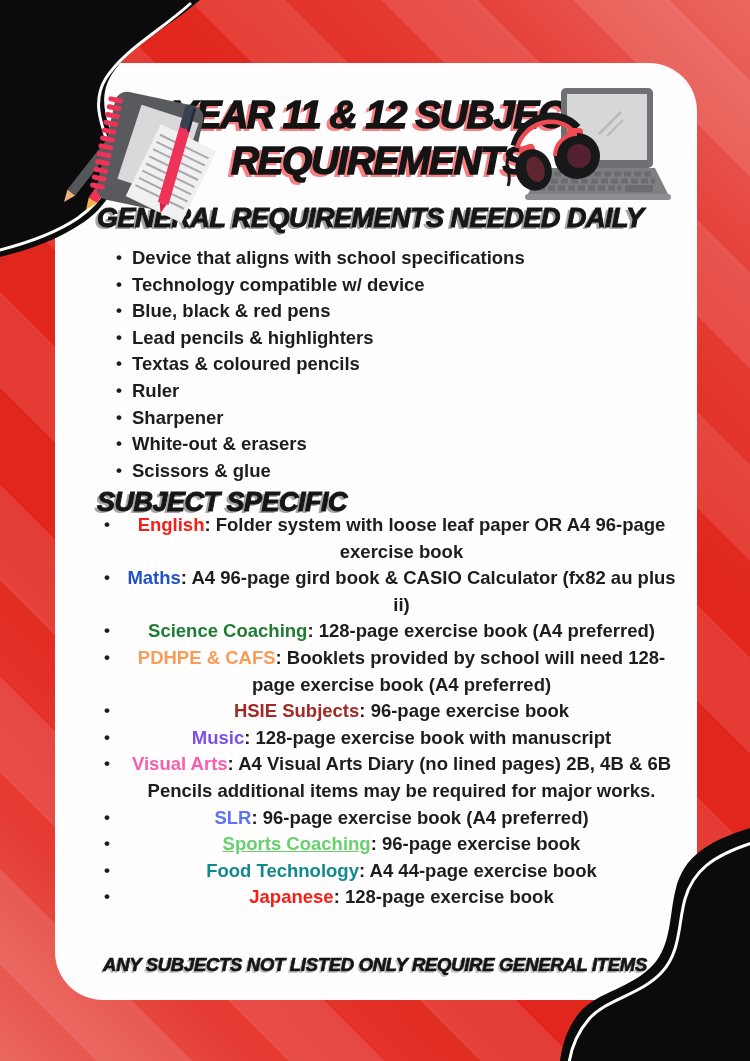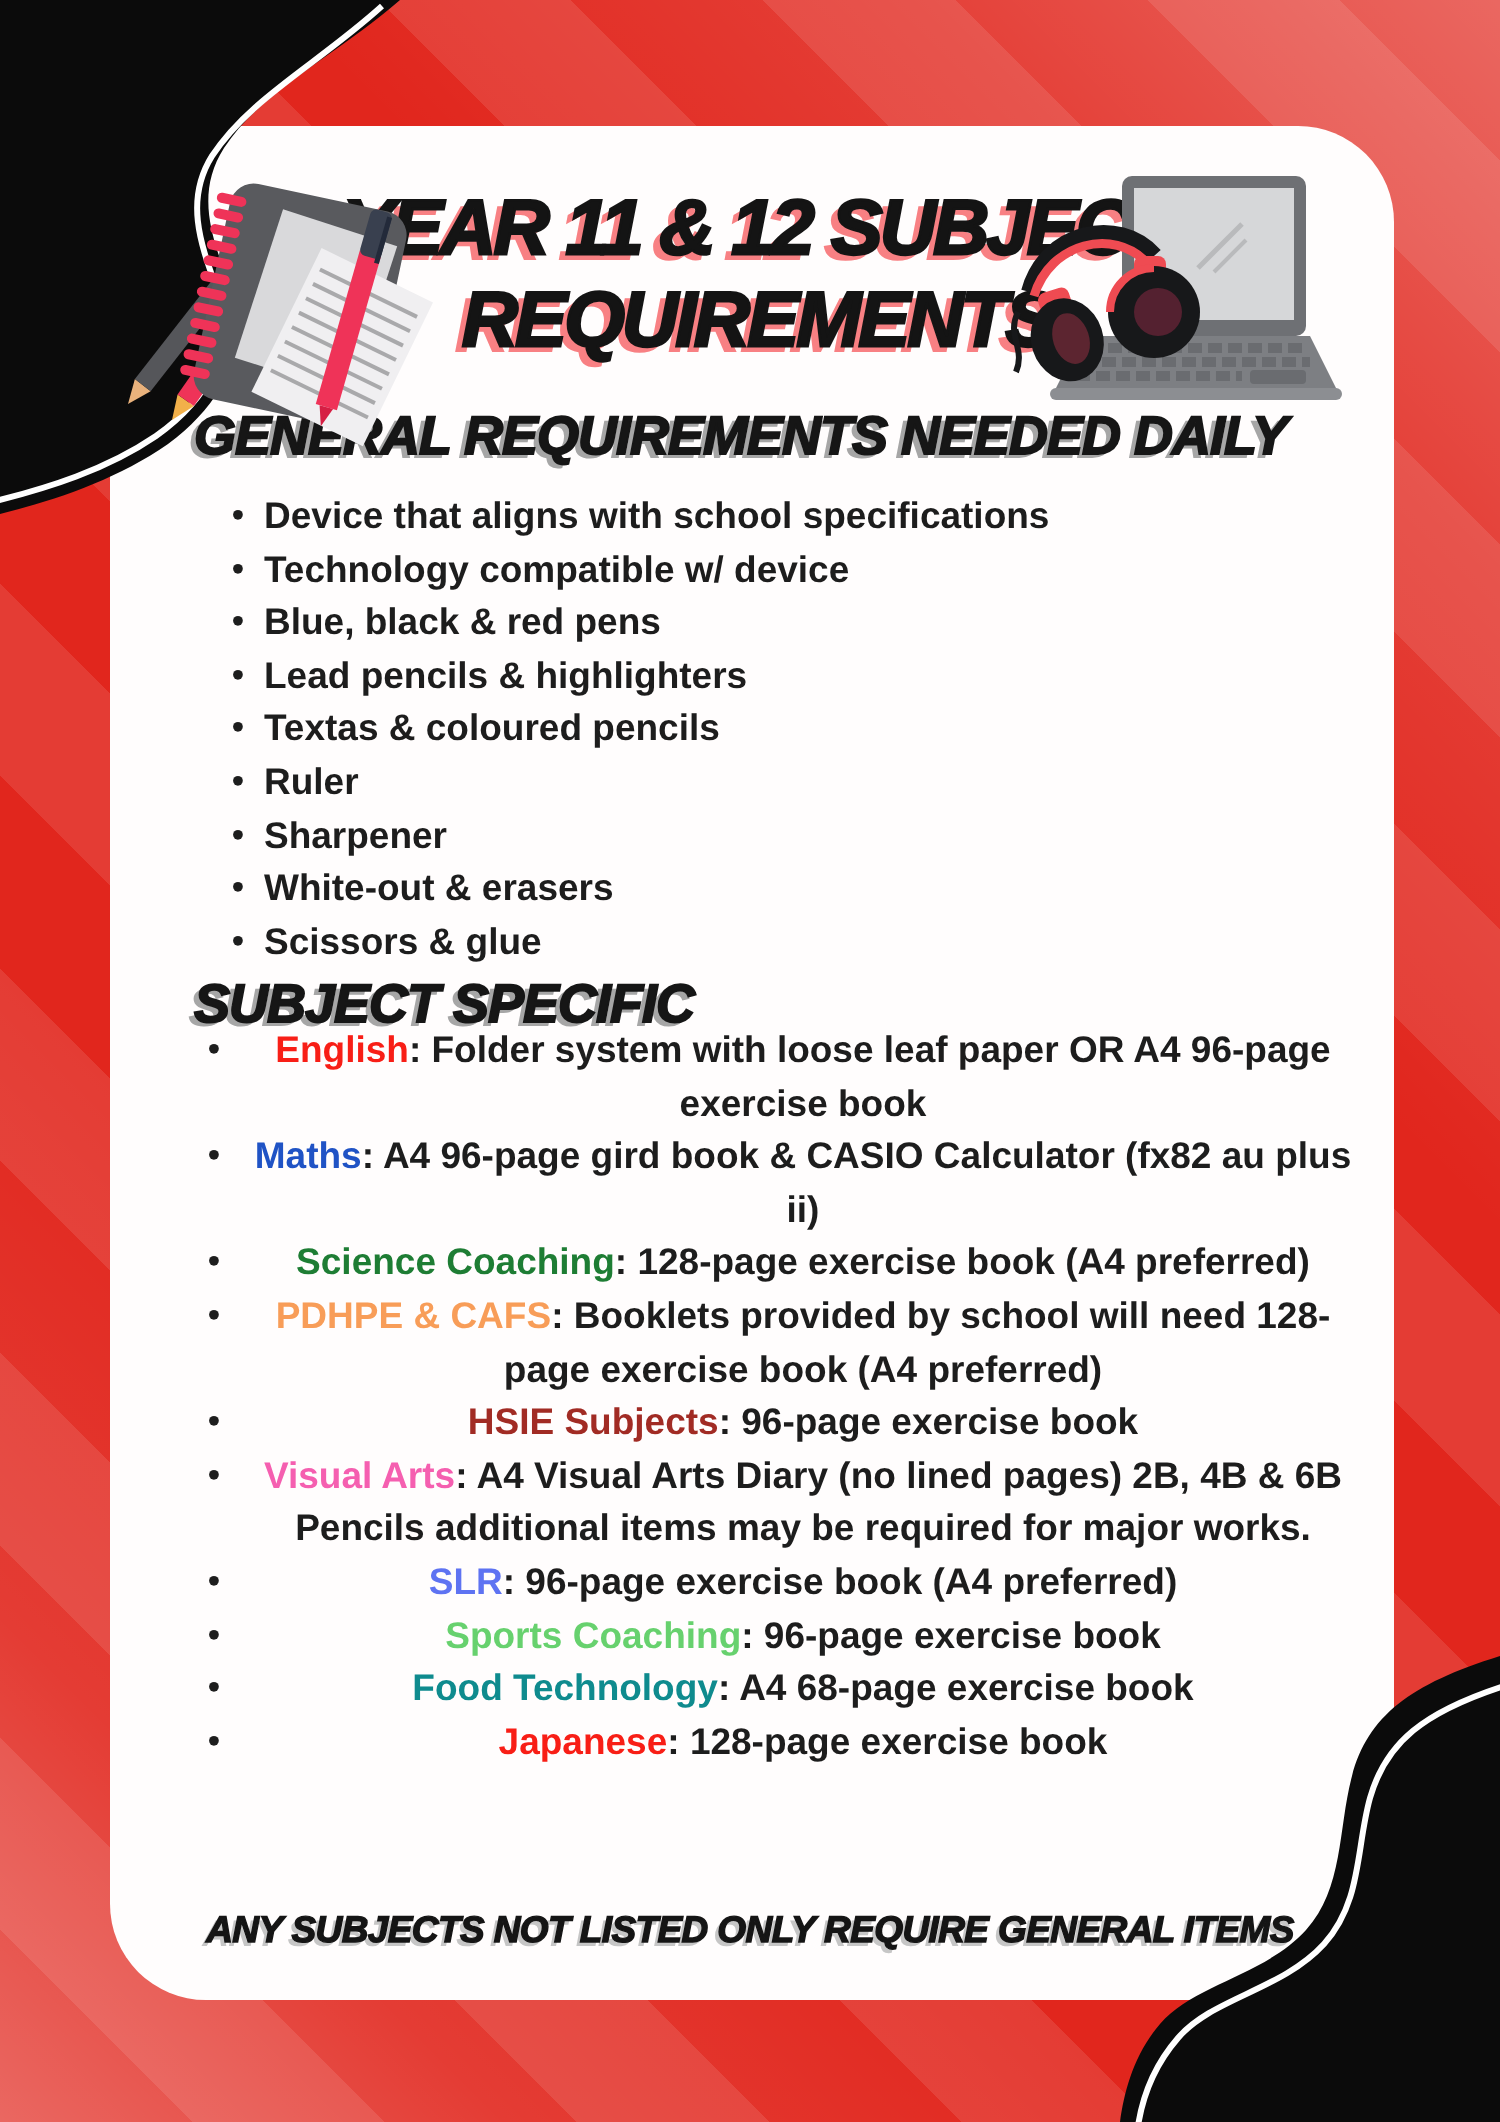--- a/index.html
+++ b/index.html
@@ -170,24 +170,25 @@
     <li>Scissors &amp; glue</li>
   </ul>
 
   <div class="sec-heading h-subject">SUBJECT SPECIFIC</div>
   <ul class="req subject-list">
     <li><span style="color: rgb(248, 30, 22);">English</span><span>:  Folder system with loose leaf paper OR A4 96-page exercise book</span></li>
     <li><span style="color: rgb(32, 83, 197);">Maths</span><span>: A4 96-page gird book &amp; CASIO Calculator (fx82 au plus ii)</span></li>
     <li><span style="color: rgb(30, 125, 52);">Science Coaching</span><span>: 128-page exercise book (A4 preferred)</span></li>
     <li><span style="color: rgb(248, 157, 88);">PDHPE &amp; CAFS</span><span>: Booklets provided by school will need 128-page exercise book (A4 preferred)</span></li>
     <li><span style="color: rgb(161, 43, 36);">HSIE Subjects</span><span>: 96-page exercise book</span></li>
+    <li><span style="color: rgb(123, 80, 234);">Music</span><span>: 128-page exercise book with manuscript</span></li>
     <li><span style="color: rgb(245, 95, 176);">Visual Arts</span><span>: A4 Visual Arts Diary (no lined pages) 2B, 4B &amp; 6B Pencils additional items may be required for major works.</span></li>
     <li><span style="color: rgb(94, 115, 242);">SLR</span><span>: 96-page exercise book (A4 preferred)</span></li>
-    <li><span style="color: rgb(103, 209, 110);">Sports Coaching</span><span>: 96-page exercise book</span></li>
-    <li><span style="color: rgb(15, 139, 142);">Food Technology</span><span>: A4 68-page exercise book</span></li>
+    <li><span style="color: rgb(103, 209, 110); text-decoration: underline;">Sports Coaching</span><span>: 96-page exercise book</span></li>
+    <li><span style="color: rgb(15, 139, 142);">Food Technology</span><span>: A4 44-page exercise book</span></li>
     <li><span style="color: rgb(248, 30, 22);">Japanese</span><span>: 128-page exercise book</span></li>
   </ul>
 
   <div class="footer-note">ANY SUBJECTS NOT LISTED ONLY REQUIRE GENERAL ITEMS</div>
 
   <svg class="blob-layer" viewBox="0 0 750 1061">
     <g>
       <path d="M 0 0 L 200 0 C 168 28, 132 44, 112 74 C 96 99, 108 124, 117 148 C 125 172, 112 202, 84 222 C 58 240, 28 250, 0 257 Z" fill="#0b0b0b"></path>
       <path d="M 191 3 C 159 32, 125 49, 106 78 C 91 102, 102 126, 110 149 C 118 172, 105 199, 78 218 C 53 235, 24 244, -4 251" fill="none" stroke="#ffffff" stroke-width="3"></path>
     </g>

